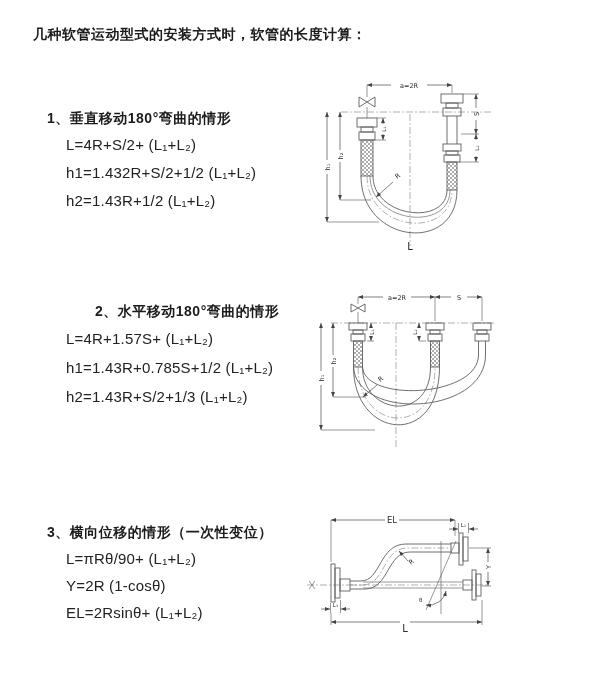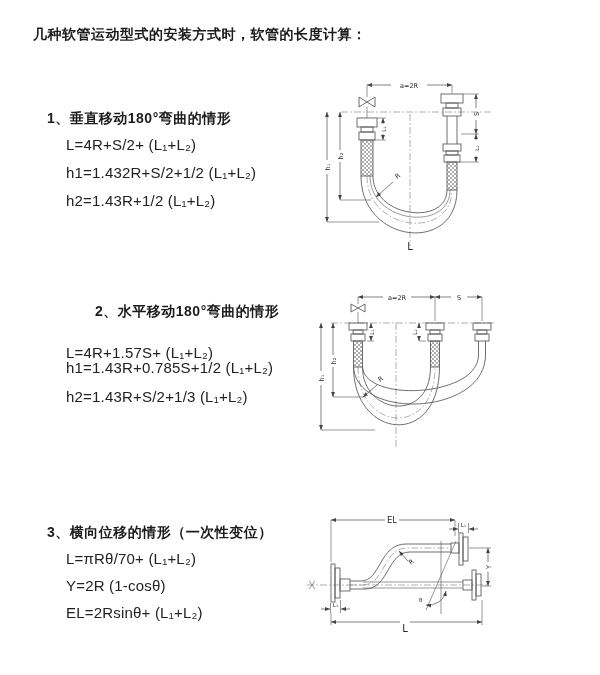--- a/index.html
+++ b/index.html
@@ -130,21 +130,21 @@
     <g>
       <path class="dim" d="M80,110 L63,125" marker-end="url(#ar1)"></path>
       <text class="lab" transform="rotate(-35 84 107)" x="84" y="107">R</text>
     </g>
 
     <text class="lab-lg" x="97" y="178" text-anchor="middle">L</text>
   </svg>
 
   <div>
     <div class="abs heading" style="left:65px;top:303px;margin-left:30px;">2、水平移动180°弯曲的情形</div>
-    <div class="abs formula" style="left:66px;top:344px;">L=4R+1.57S+ (L₁+L₂)</div>
+    <div class="abs formula" style="left:66px;top:330px;">L=4R+1.57S+ (L₁+L₂)</div>
     <div class="abs formula" style="left:66px;top:359px;">h1=1.43R+0.785S+1/2 (L₁+L₂)</div>
     <div class="abs formula" style="left:66px;top:388px;">h2=1.43R+S/2+1/3 (L₁+L₂)</div>
   </div>
 
   <svg style="left:313px;top:287px;" width="185" height="168" viewBox="0 0 185 168">
     <defs>
       <marker id="ar2" viewBox="0 0 10 10" refX="9" refY="5" markerWidth="8" markerHeight="8" orient="auto-start-reverse">
         <path d="M0,1.5 L9,5 L0,8.5 Z" fill="#444"></path>
       </marker>
       <pattern id="hx2" width="4" height="4" patternUnits="userSpaceOnUse">
@@ -234,21 +234,21 @@
     </g>
 
     <g>
       <path class="dim" d="M64,98 L50,110" marker-end="url(#ar2)"></path>
       <text class="lab" transform="rotate(-35 67 95)" x="67" y="95">R</text>
     </g>
   </svg>
 
   <div>
     <div class="abs heading" style="left:47px;top:524px;">3、横向位移的情形（一次性变位）</div>
-    <div class="abs formula" style="left:66px;top:550px;">L=πRθ/70+ (L₁+L₂)</div>
+    <div class="abs formula" style="left:66px;top:550px;">L=πRθ/90+ (L₁+L₂)</div>
     <div class="abs formula" style="left:66px;top:577px;">Y=2R (1-cosθ)</div>
     <div class="abs formula" style="left:66px;top:604px;text-align:center;">EL=2Rsinθ+ (L₁+L₂)</div>
   </div>
 
   <svg style="left:305px;top:508px;" width="195" height="130" viewBox="0 0 195 130">
     <defs>
       <marker id="ar3" viewBox="0 0 10 10" refX="9" refY="5" markerWidth="8" markerHeight="8" orient="auto-start-reverse">
         <path d="M0,1.5 L9,5 L0,8.5 Z" fill="#444"></path>
       </marker>
     </defs>

